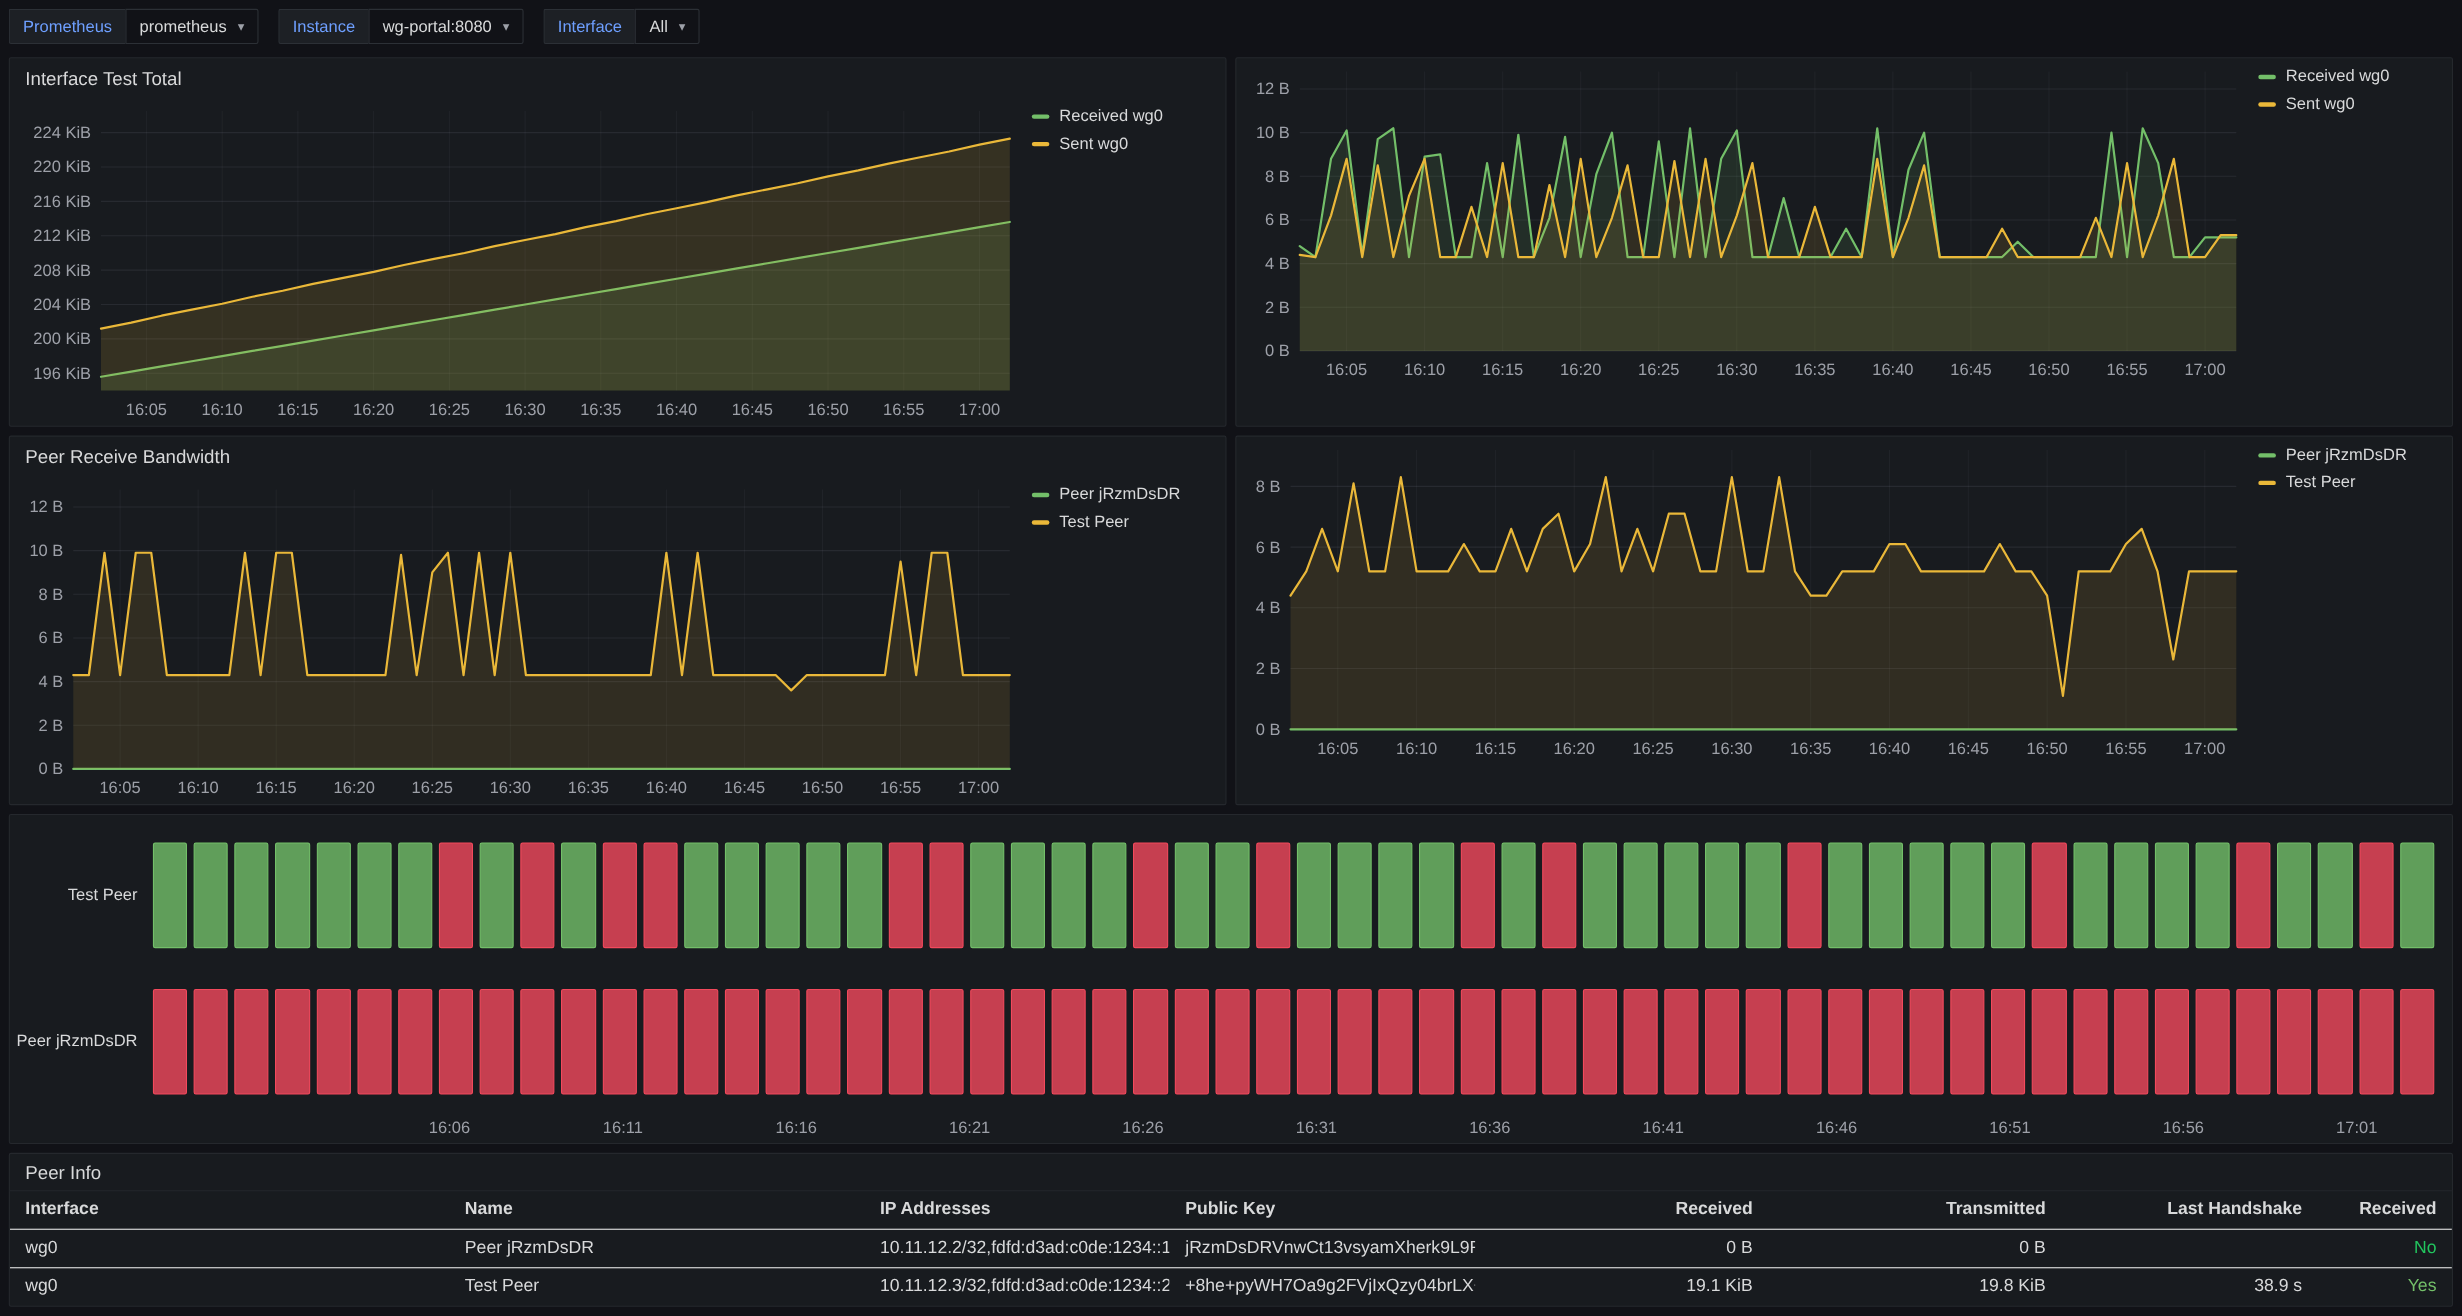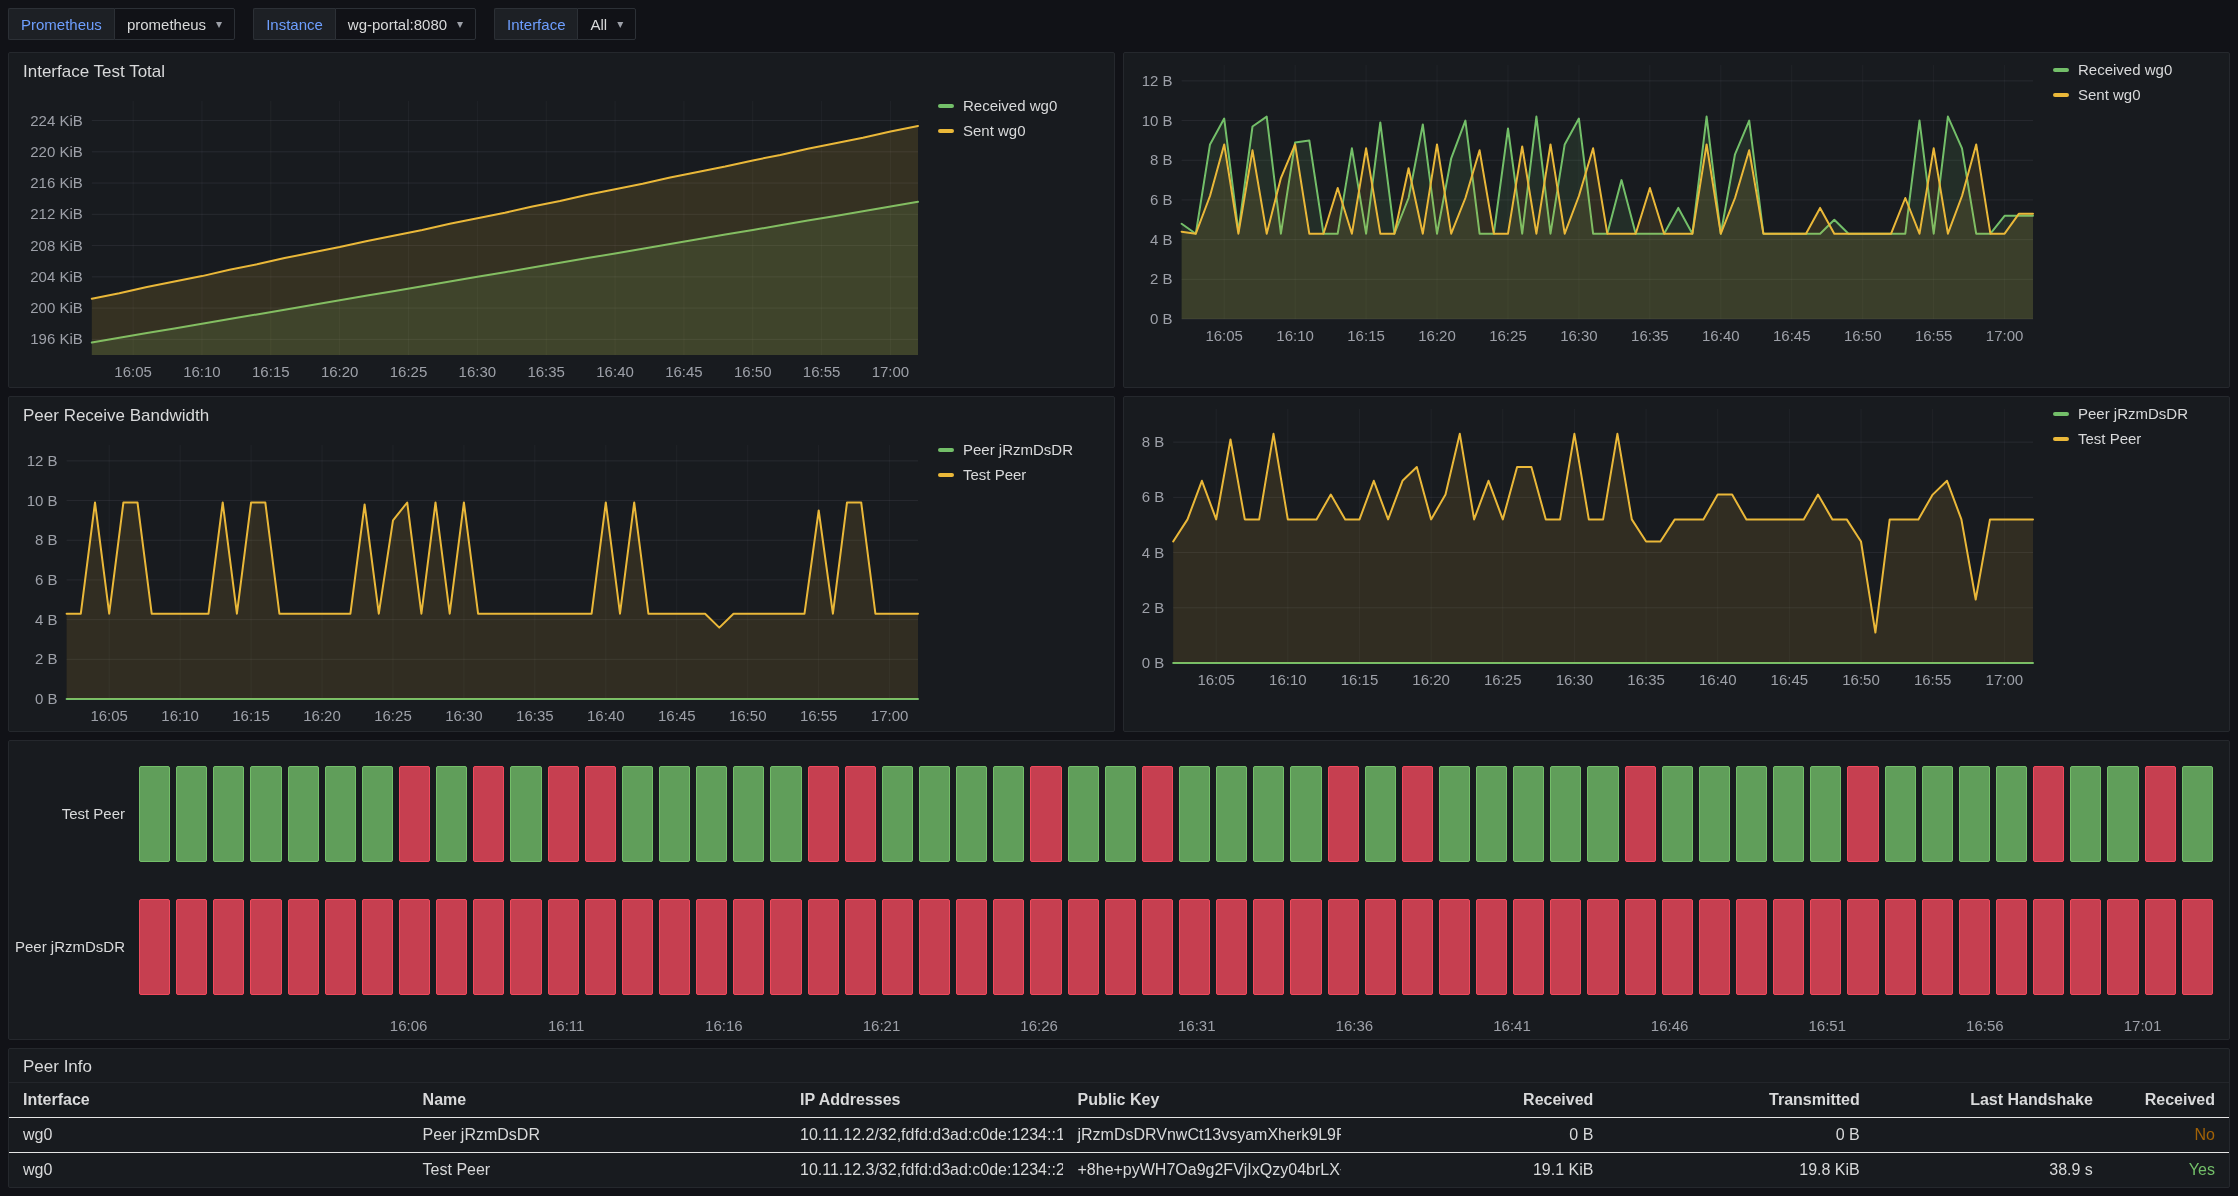--- a/index.html
+++ b/index.html
@@ -492,21 +492,21 @@
           <div class="t-cell">Received</div>
         </div>
         <div class="t-row">
           <div class="t-cell">wg0</div>
           <div class="t-cell">Peer jRzmDsDR</div>
           <div class="t-cell">10.11.12.2/32,fdfd:d3ad:c0de:1234::1/128</div>
           <div class="t-cell">jRzmDsDRVnwCt13vsyamXherk9L9RhR</div>
           <div class="t-cell">0 B</div>
           <div class="t-cell">0 B</div>
           <div class="t-cell"></div>
-          <div class="t-cell" style="color: #a16207; text-align: right;">No</div>
+          <div class="t-cell" style="color: #22c55e; text-align: right;">No</div>
         </div>
         <div class="t-row">
           <div class="t-cell">wg0</div>
           <div class="t-cell">Test Peer</div>
           <div class="t-cell">10.11.12.3/32,fdfd:d3ad:c0de:1234::2/128</div>
           <div class="t-cell">+8he+pyWH7Oa9g2FVjIxQzy04brLX+D</div>
           <div class="t-cell">19.1 KiB</div>
           <div class="t-cell">19.8 KiB</div>
           <div class="t-cell">38.9 s</div>
           <div class="t-cell" style="color: rgb(115, 191, 105);">Yes</div>

